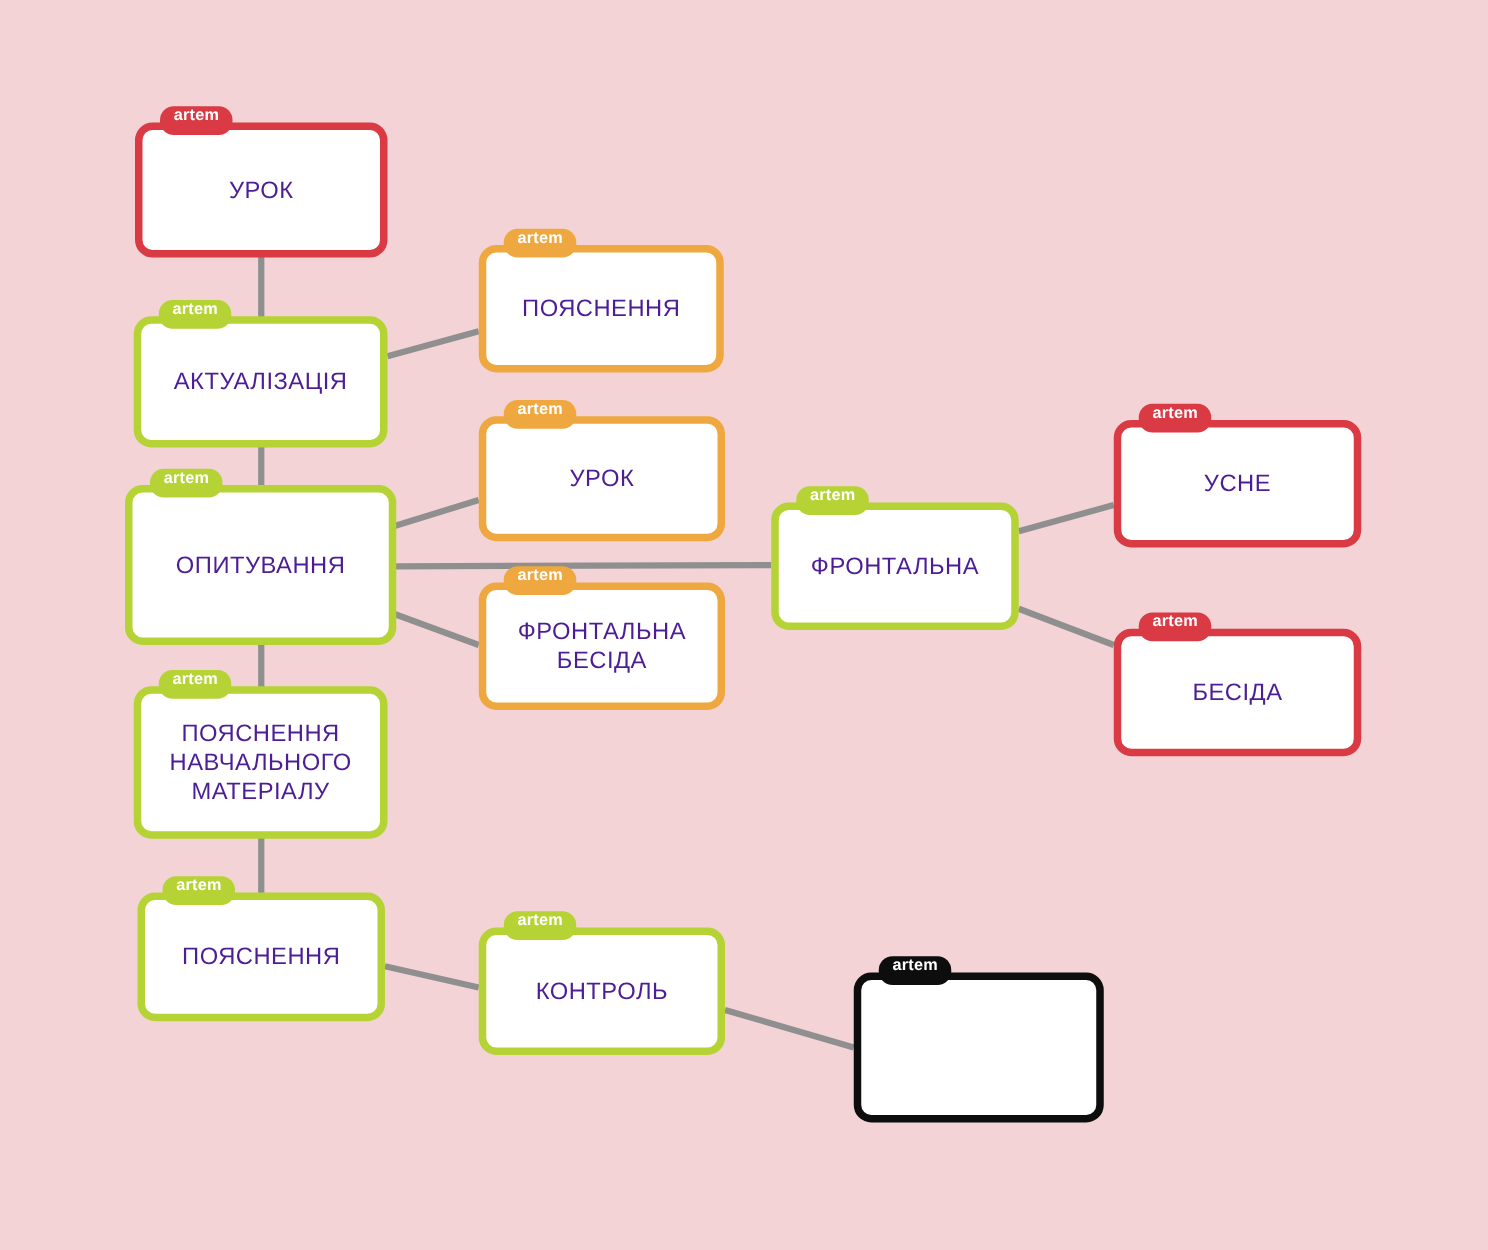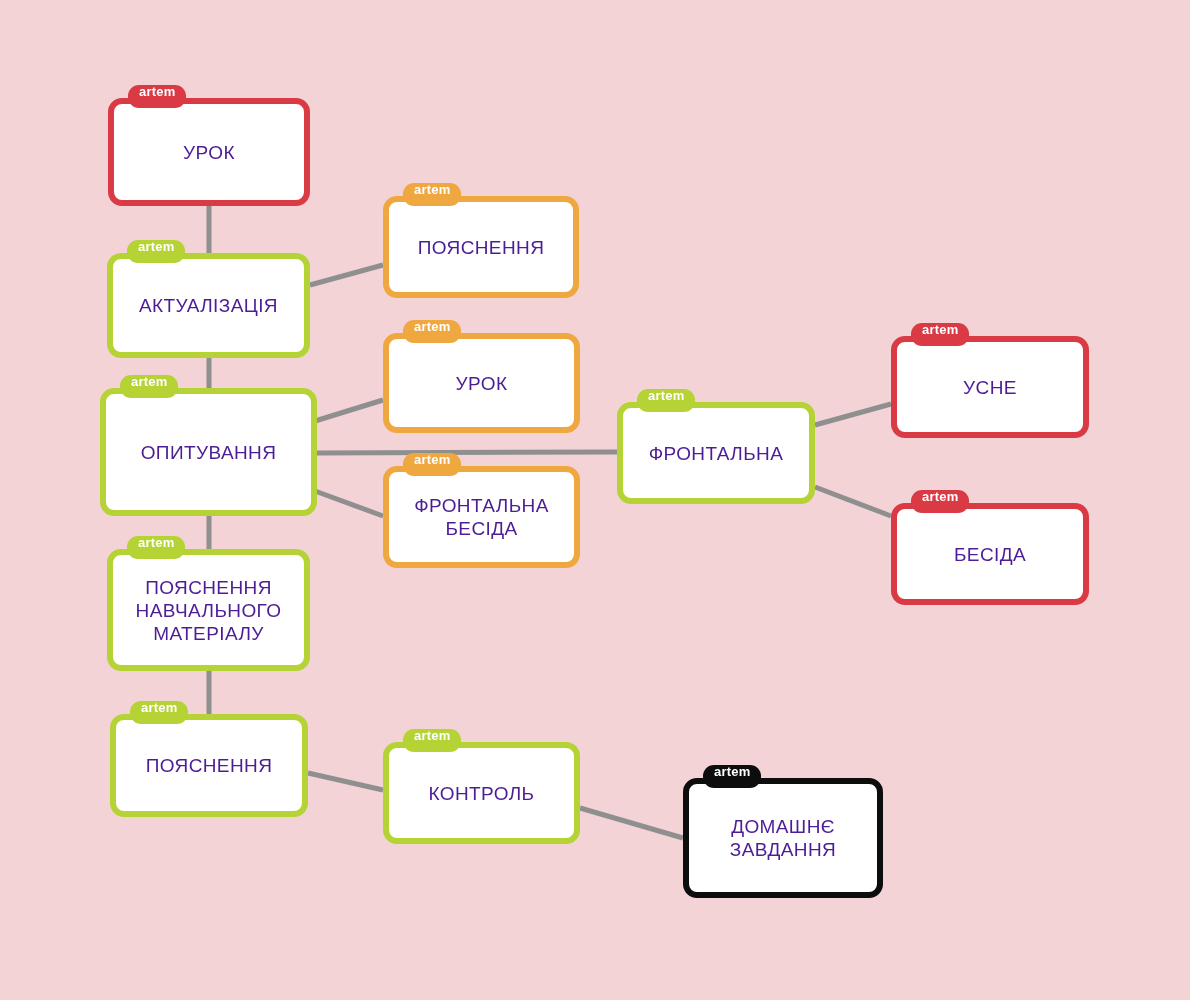--- a/index.html
+++ b/index.html
@@ -167,18 +167,16 @@
       <div class="node c-green" style="left: 383px; top: 742px; width: 197px; height: 102px;">
         <div class="badge">
           <span class="badge-text">artem</span>
         </div>
         <div class="node-label">КОНТРОЛЬ</div>
       </div>
       <div class="node c-black" style="left: 683px; top: 778px; width: 200px; height: 120px;">
         <div class="badge">
           <span class="badge-text">artem</span>
         </div>
-        <div class="node-label">ДОМАШНЄ
-ЗАВДАННЯ</div>
       </div>
     </div>
 
 </div>
 
 </body></html>

